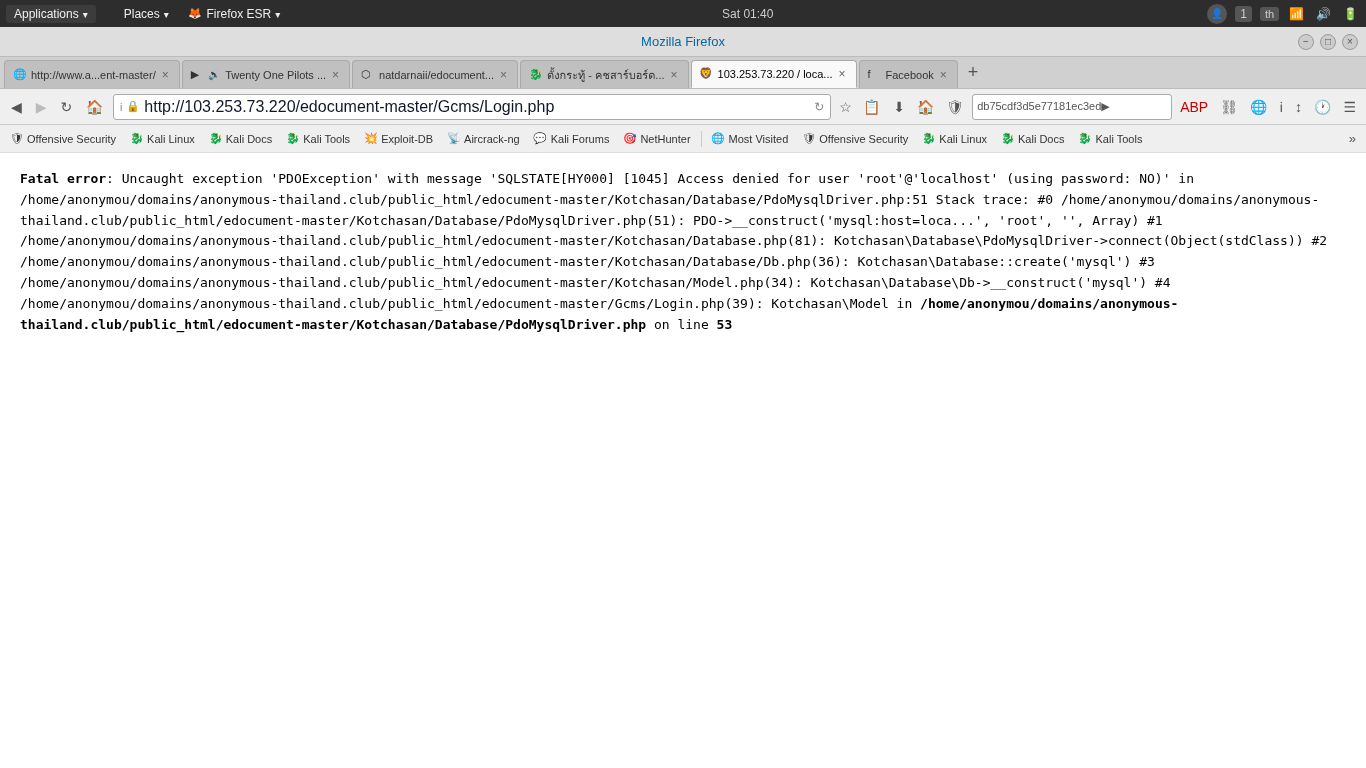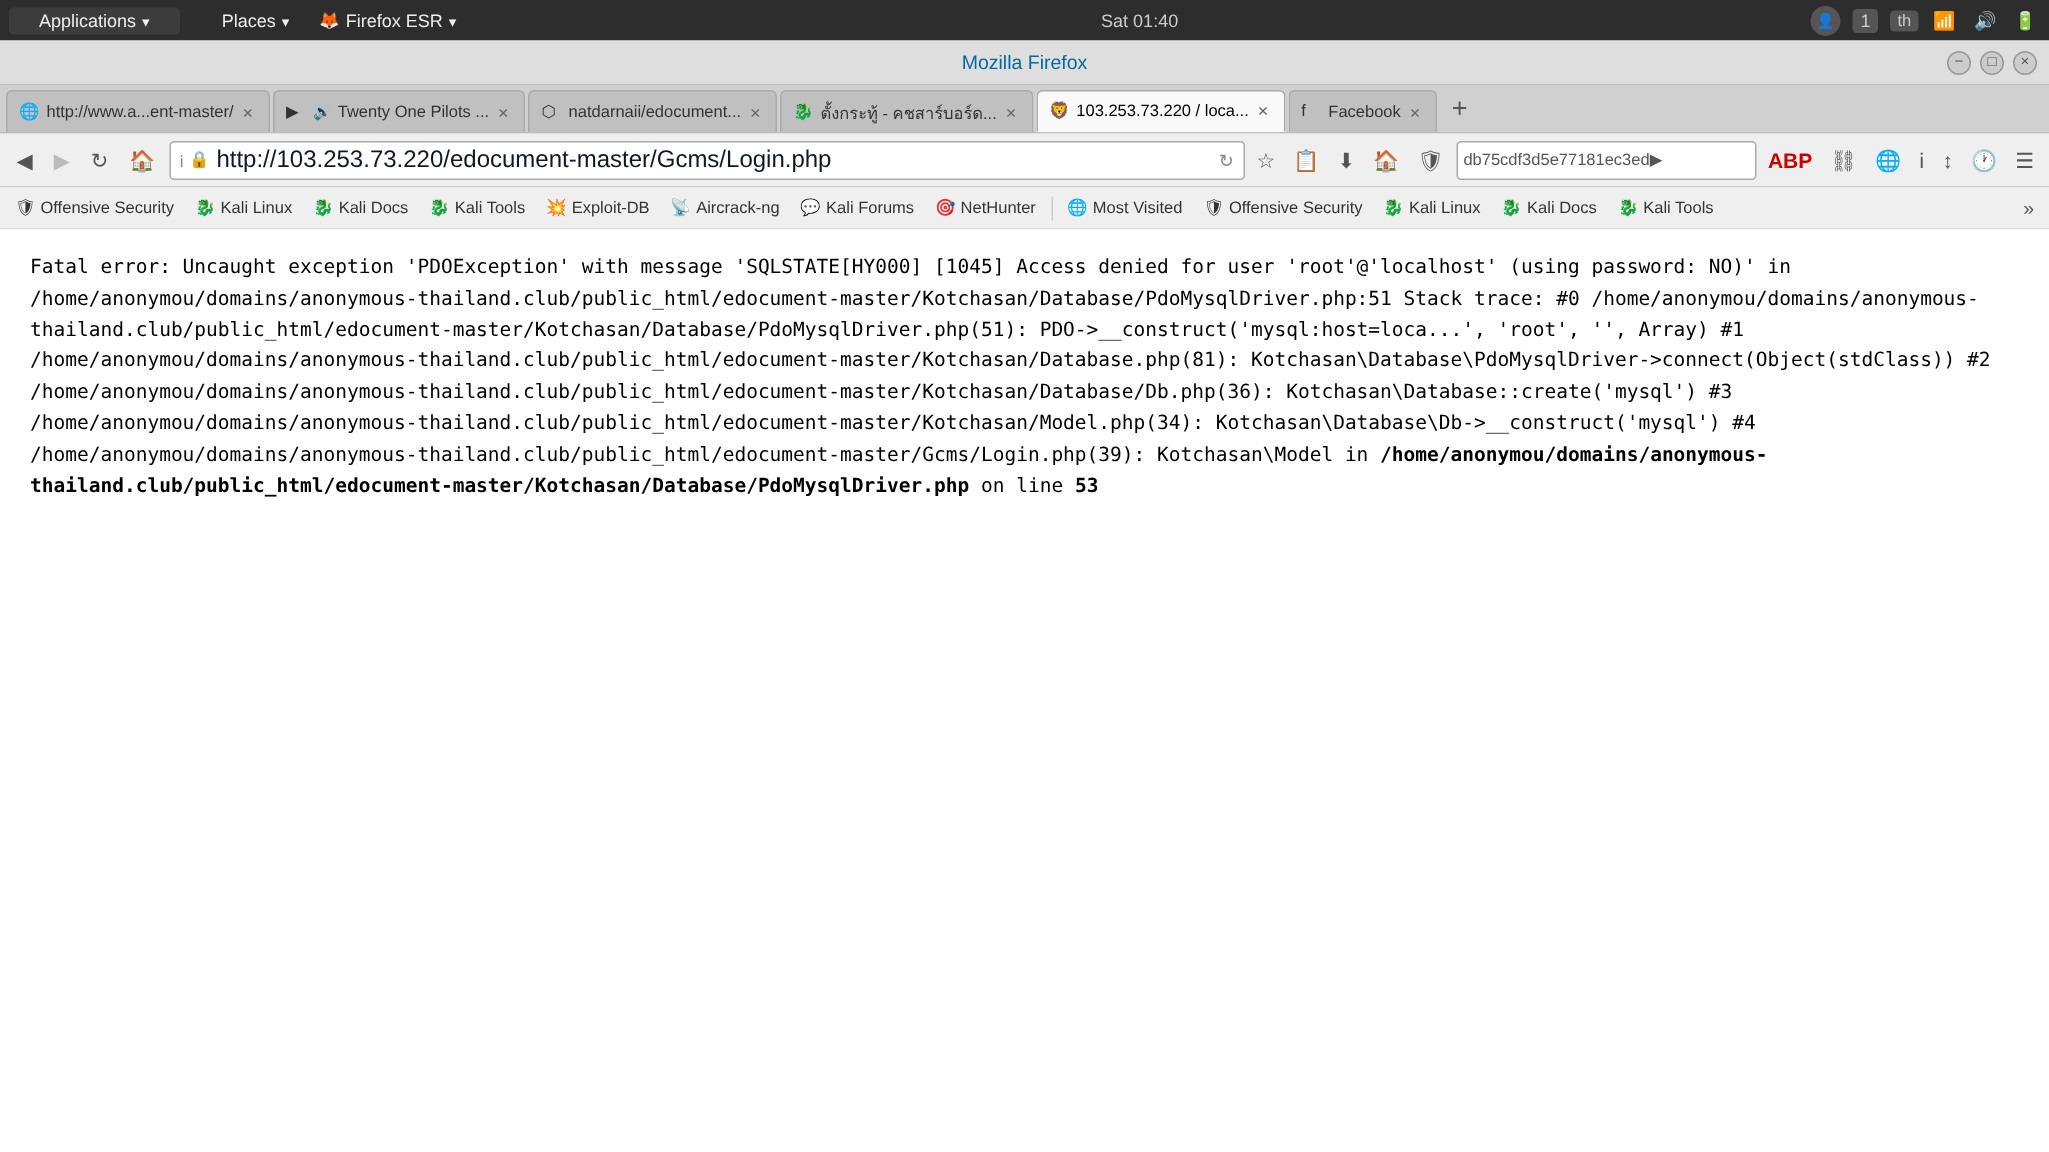--- a/index.html
+++ b/index.html
@@ -11,21 +11,21 @@
       color: #ccc;
       height: 27px;
       display: flex;
       align-items: center;
       padding: 0 6px;
       gap: 4px;
       font-size: 12px;
     }
     .system-bar .app-menu {
       background: #3c3c3c;
-      padding: 2px 20px;
+      padding: 2px 8px;
       border-radius: 3px;
       color: #eee;
       cursor: pointer;
       display: flex;
       align-items: center;
       gap: 4px;
     }
     .system-bar .places-menu {
       padding: 2px 8px;
       color: #eee;
@@ -283,21 +283,21 @@
       font-size: 13px;
       line-height: 1.5;
       color: #000;
     }
     .error-text {
       font-family: monospace;
       font-size: 13px;
       line-height: 1.6;
     }
     .error-label {
-      font-weight: normal;
+      font-weight: bold;
     }
     .error-path {
       font-weight: bold;
     }
     .error-line {
       font-weight: bold;
     }
 
     
     .chevron::after { content: ' ▾'; font-size: 10px; }
@@ -394,21 +394,21 @@
     <span style="color:#888;cursor:pointer;">↻</span>
   </div>
   <button class="nav-icon-btn" title="Bookmark">☆</button>
   <button class="nav-icon-btn" title="Screenshot">📋</button>
   <button class="nav-icon-btn" title="Download">⬇</button>
   <button class="nav-icon-btn">🏠</button>
   <button class="nav-icon-btn">🛡</button>
   <div class="second-address-bar">
     <span style="font-size:11px;color:#555;">db75cdf3d5e77181ec3ed▶</span>
   </div>
-  <button class="nav-icon-btn" style="font-weight:bold;color:#c00;">ABP</button>
+  <button class="nav-icon-btn" style="font-weight:normal;color:#c00;">ABP</button>
   <button class="nav-icon-btn">⛓</button>
   <button class="nav-icon-btn">🌐</button>
   <button class="nav-icon-btn">ℹ</button>
   <button class="nav-icon-btn">↕</button>
   <button class="nav-icon-btn">🕐</button>
   <button class="nav-icon-btn">☰</button>
 </div>
 
 <div class="bookmarks-bar" id="bookmarks-bar">
     <div class="bookmark-item">

